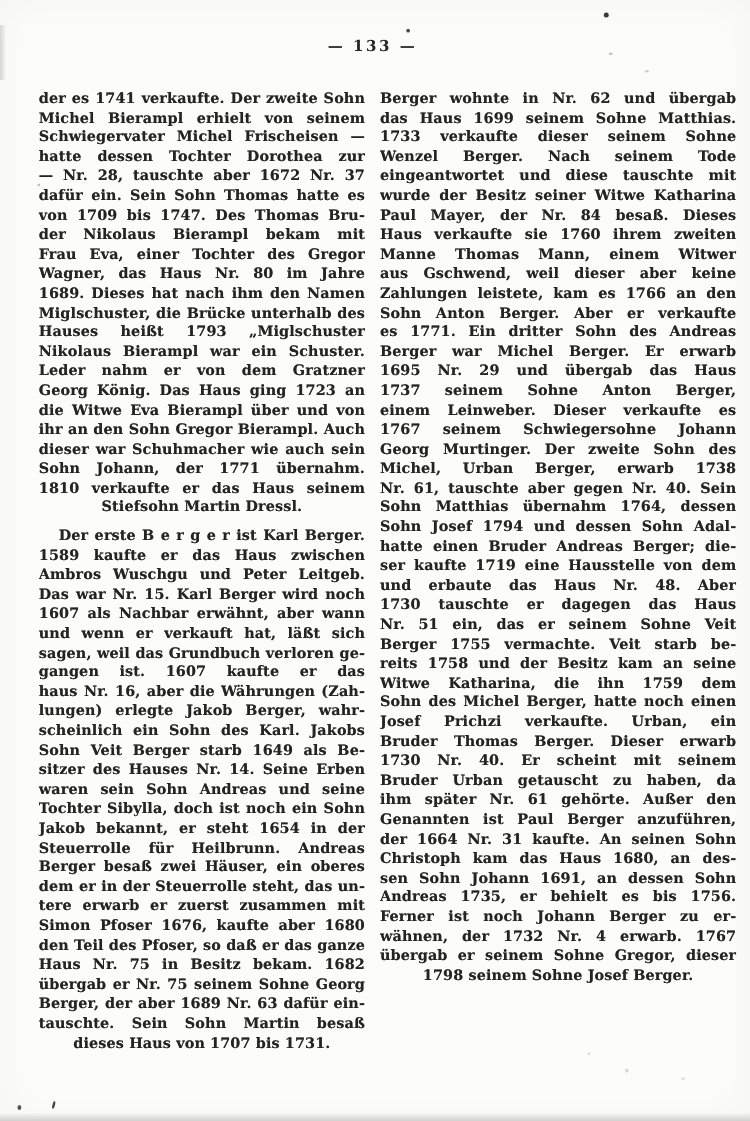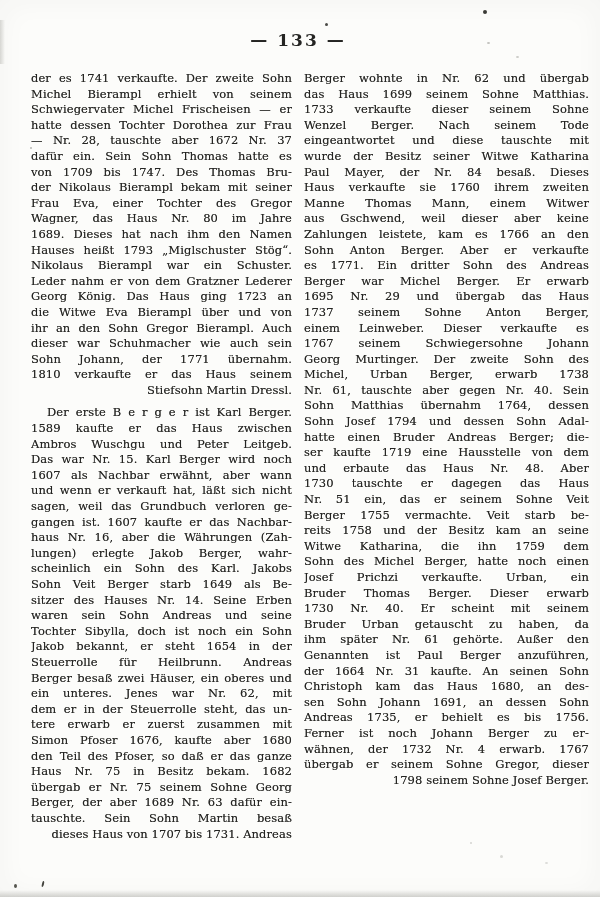--- a/index.html
+++ b/index.html
@@ -13,51 +13,51 @@
     background: #fcfcfa;
     overflow: hidden;
     box-shadow: inset 0 0 30px rgba(60,60,55,0.04);
     font-family: "DejaVu Serif", serif;
     color: #242422;
   }
   .page-number {
     position: absolute;
     top: 30px; left: 228px; width: 140px;
     text-align: center;
-    font-size: 17px;
+    font-size: 12px;
     font-weight: 700;
     letter-spacing: 2px;
     white-space: nowrap;
   }
   .column {
     position: absolute;
     top: 71px;
     font-size: 11.5px;
-    font-weight: 400;
+    font-weight: 700;
     letter-spacing: 0.1px;
     text-shadow: 0 0 0.5px rgba(25,25,20,0.55);
   }
   .column.left  { left: 31px;  width: 261px; }
   .column.right { left: 304px; width: 285px; }
   .paragraph + .paragraph { margin-top: 7px; }
   .line {
     height: 15.6px;
     line-height: 15.6px;
     overflow: hidden;
     text-align: justify;
     white-space: normal;
   }
   
   .line.fill::after {
     content: "";
     display: inline-block;
     width: 100%;
     height: 0;
   }
-  .line.last { text-align: right; }
+  .line.last { text-align: center; }
   .line.first-indent { text-indent: 16px; }
   
   .speck { position: absolute; border-radius: 50%; }
   .edge-smudge {
     position: absolute; left: 0; top: 20px;
     width: 5px; height: 44px;
     background: linear-gradient(to right, #d6d6d2, rgba(214,214,210,0));
   }
   .bottom-shadow {
     position: absolute; left: 0; top: 890px;
@@ -78,20 +78,21 @@
         <div class="line fill">Michel Bierampl erhielt von seinem</div>
         <div class="line fill">Schwiegervater Michel Frischeisen — er</div>
         <div class="line fill">hatte dessen Tochter Dorothea zur Frau</div>
         <div class="line fill">— Nr. 28, tauschte aber 1672 Nr. 37</div>
         <div class="line fill">dafür ein. Sein Sohn Thomas hatte es</div>
         <div class="line fill">von 1709 bis 1747. Des Thomas Bru-</div>
         <div class="line fill">der Nikolaus Bierampl bekam mit seiner</div>
         <div class="line fill">Frau Eva, einer Tochter des Gregor</div>
         <div class="line fill">Wagner, das Haus Nr. 80 im Jahre</div>
         <div class="line fill">1689. Dieses hat nach ihm den Namen</div>
+        <div class="line fill">Miglschuster, die Brücke unterhalb des</div>
         <div class="line fill">Hauses heißt 1793 „Miglschuster Stög“.</div>
         <div class="line fill">Nikolaus Bierampl war ein Schuster.</div>
         <div class="line fill">Leder nahm er von dem Gratzner Lederer</div>
         <div class="line fill">Georg König. Das Haus ging 1723 an</div>
         <div class="line fill">die Witwe Eva Bierampl über und von</div>
         <div class="line fill">ihr an den Sohn Gregor Bierampl. Auch</div>
         <div class="line fill">dieser war Schuhmacher wie auch sein</div>
         <div class="line fill">Sohn Johann, der 1771 übernahm.</div>
         <div class="line fill">1810 verkaufte er das Haus seinem</div>
         <div class="line last">Stiefsohn Martin Dressl.</div>
@@ -108,21 +109,20 @@
         <div class="line fill">haus Nr. 16, aber die Währungen (Zah-</div>
         <div class="line fill">lungen) erlegte Jakob Berger, wahr-</div>
         <div class="line fill">scheinlich ein Sohn des Karl. Jakobs</div>
         <div class="line fill">Sohn Veit Berger starb 1649 als Be-</div>
         <div class="line fill">sitzer des Hauses Nr. 14. Seine Erben</div>
         <div class="line fill">waren sein Sohn Andreas und seine</div>
         <div class="line fill">Tochter Sibylla, doch ist noch ein Sohn</div>
         <div class="line fill">Jakob bekannt, er steht 1654 in der</div>
         <div class="line fill">Steuerrolle für Heilbrunn. Andreas</div>
         <div class="line fill">Berger besaß zwei Häuser, ein oberes und</div>
-        <div class="line fill">ein unteres. Jenes war Nr. 62, mit</div>
         <div class="line fill">dem er in der Steuerrolle steht, das un-</div>
         <div class="line fill">tere erwarb er zuerst zusammen mit</div>
         <div class="line fill">Simon Pfoser 1676, kaufte aber 1680</div>
         <div class="line fill">den Teil des Pfoser, so daß er das ganze</div>
         <div class="line fill">Haus Nr. 75 in Besitz bekam. 1682</div>
         <div class="line fill">übergab er Nr. 75 seinem Sohne Georg</div>
         <div class="line fill">Berger, der aber 1689 Nr. 63 dafür ein-</div>
         <div class="line fill">tauschte. Sein Sohn Martin besaß</div>
         <div class="line last">dieses Haus von 1707 bis 1731. Andreas</div>
       </div>

